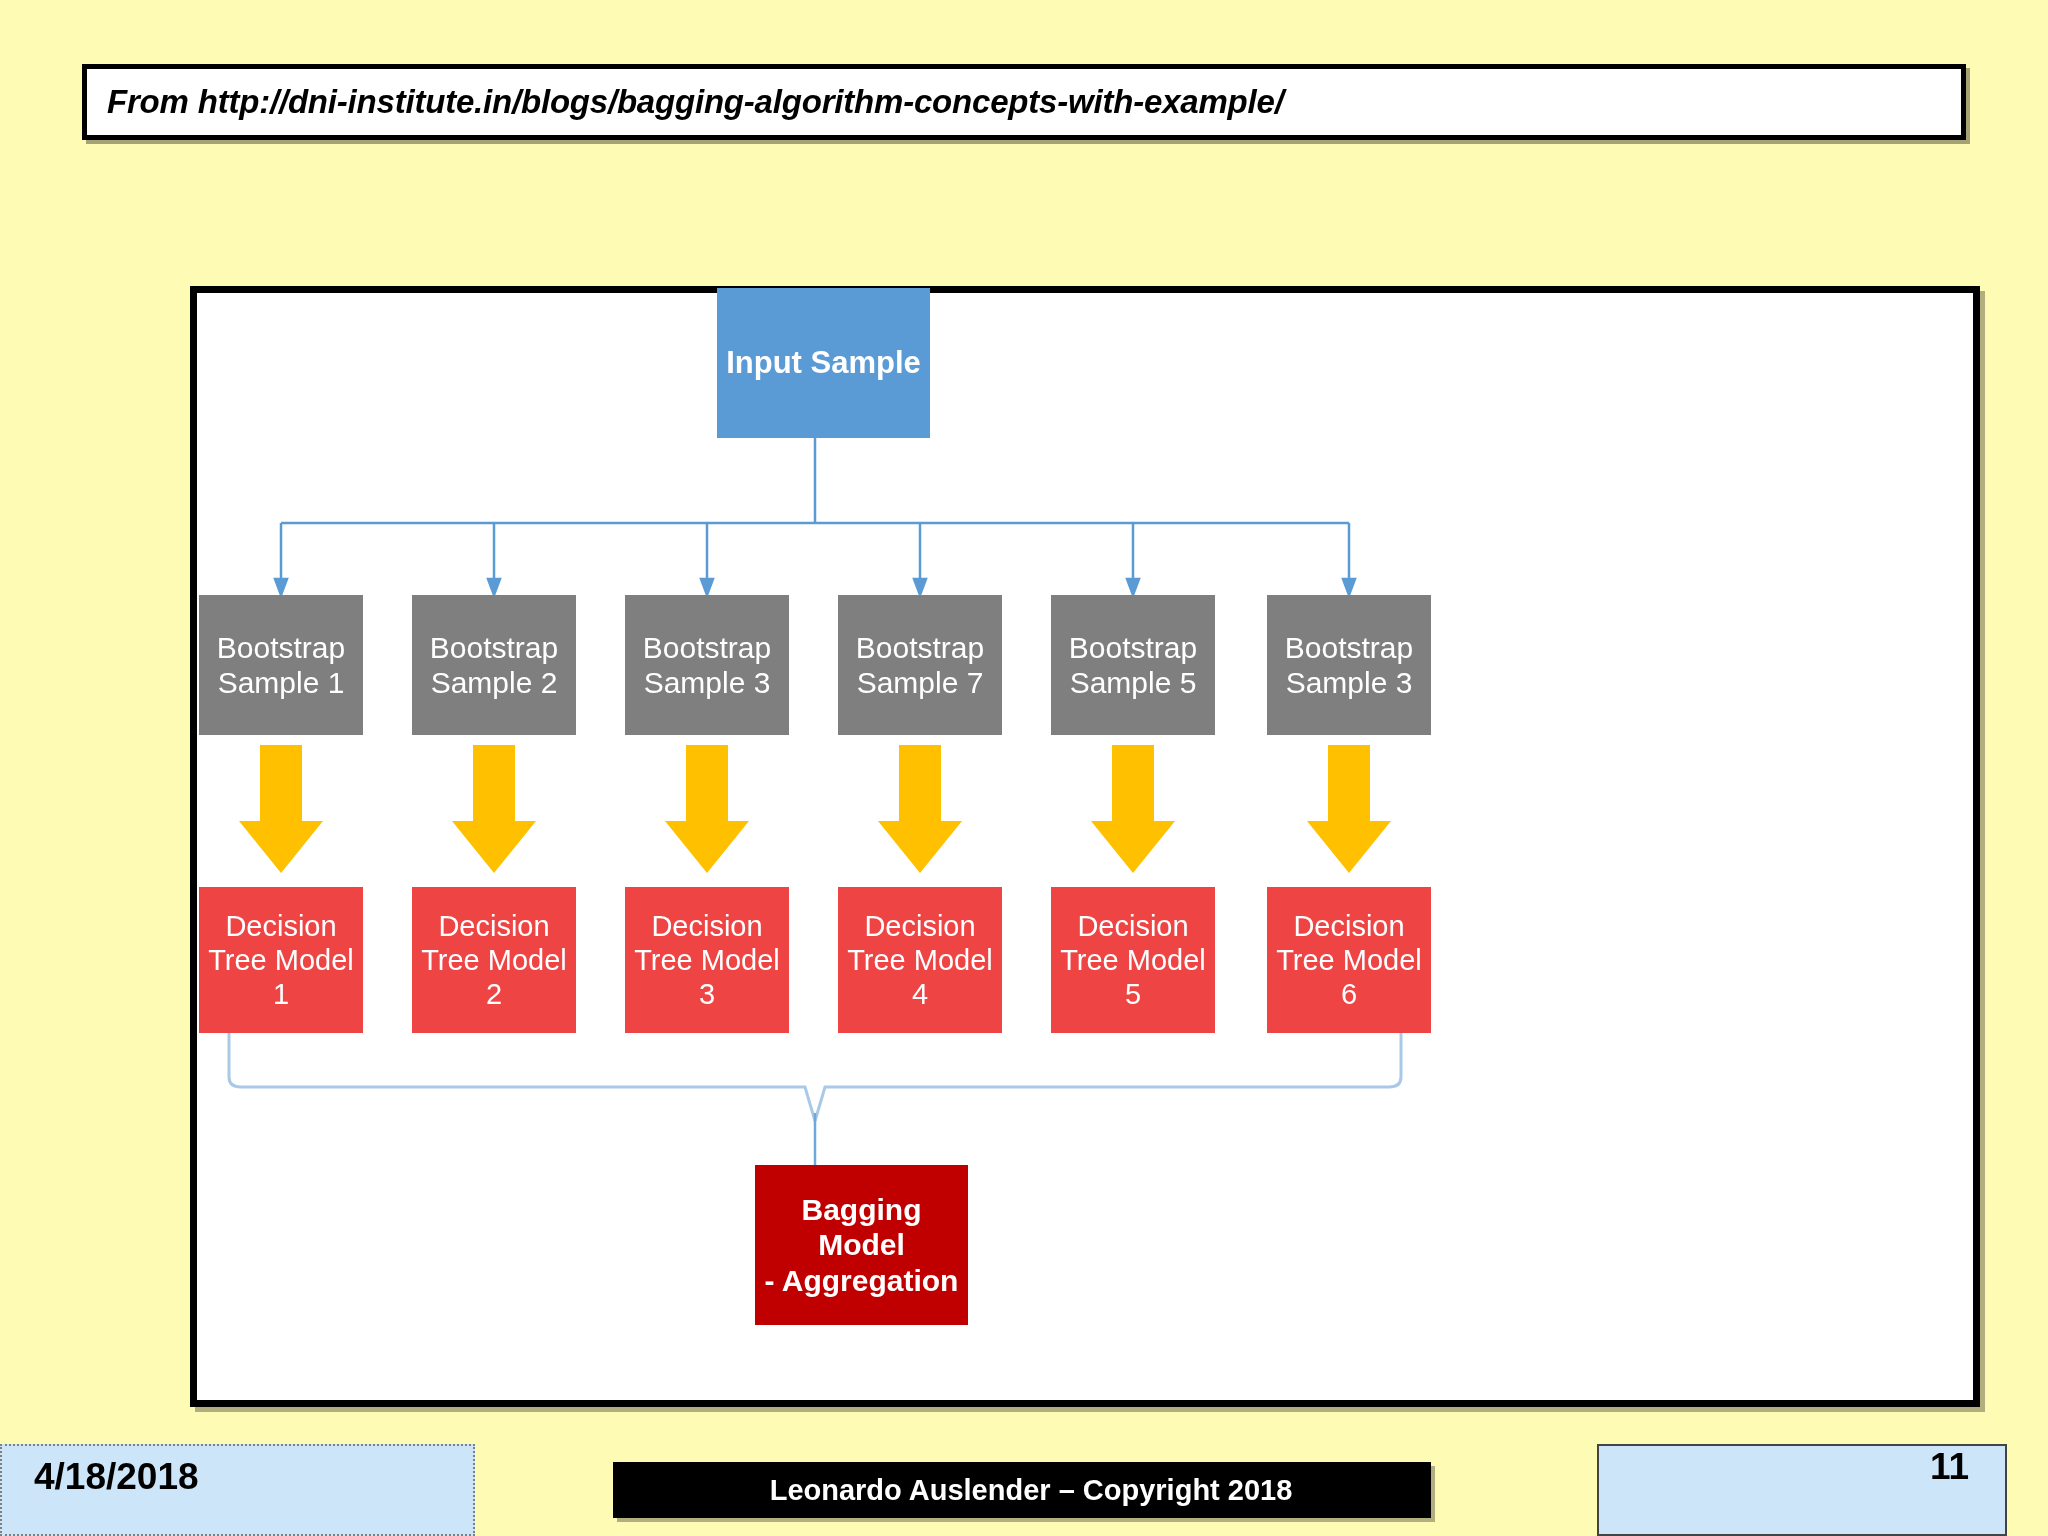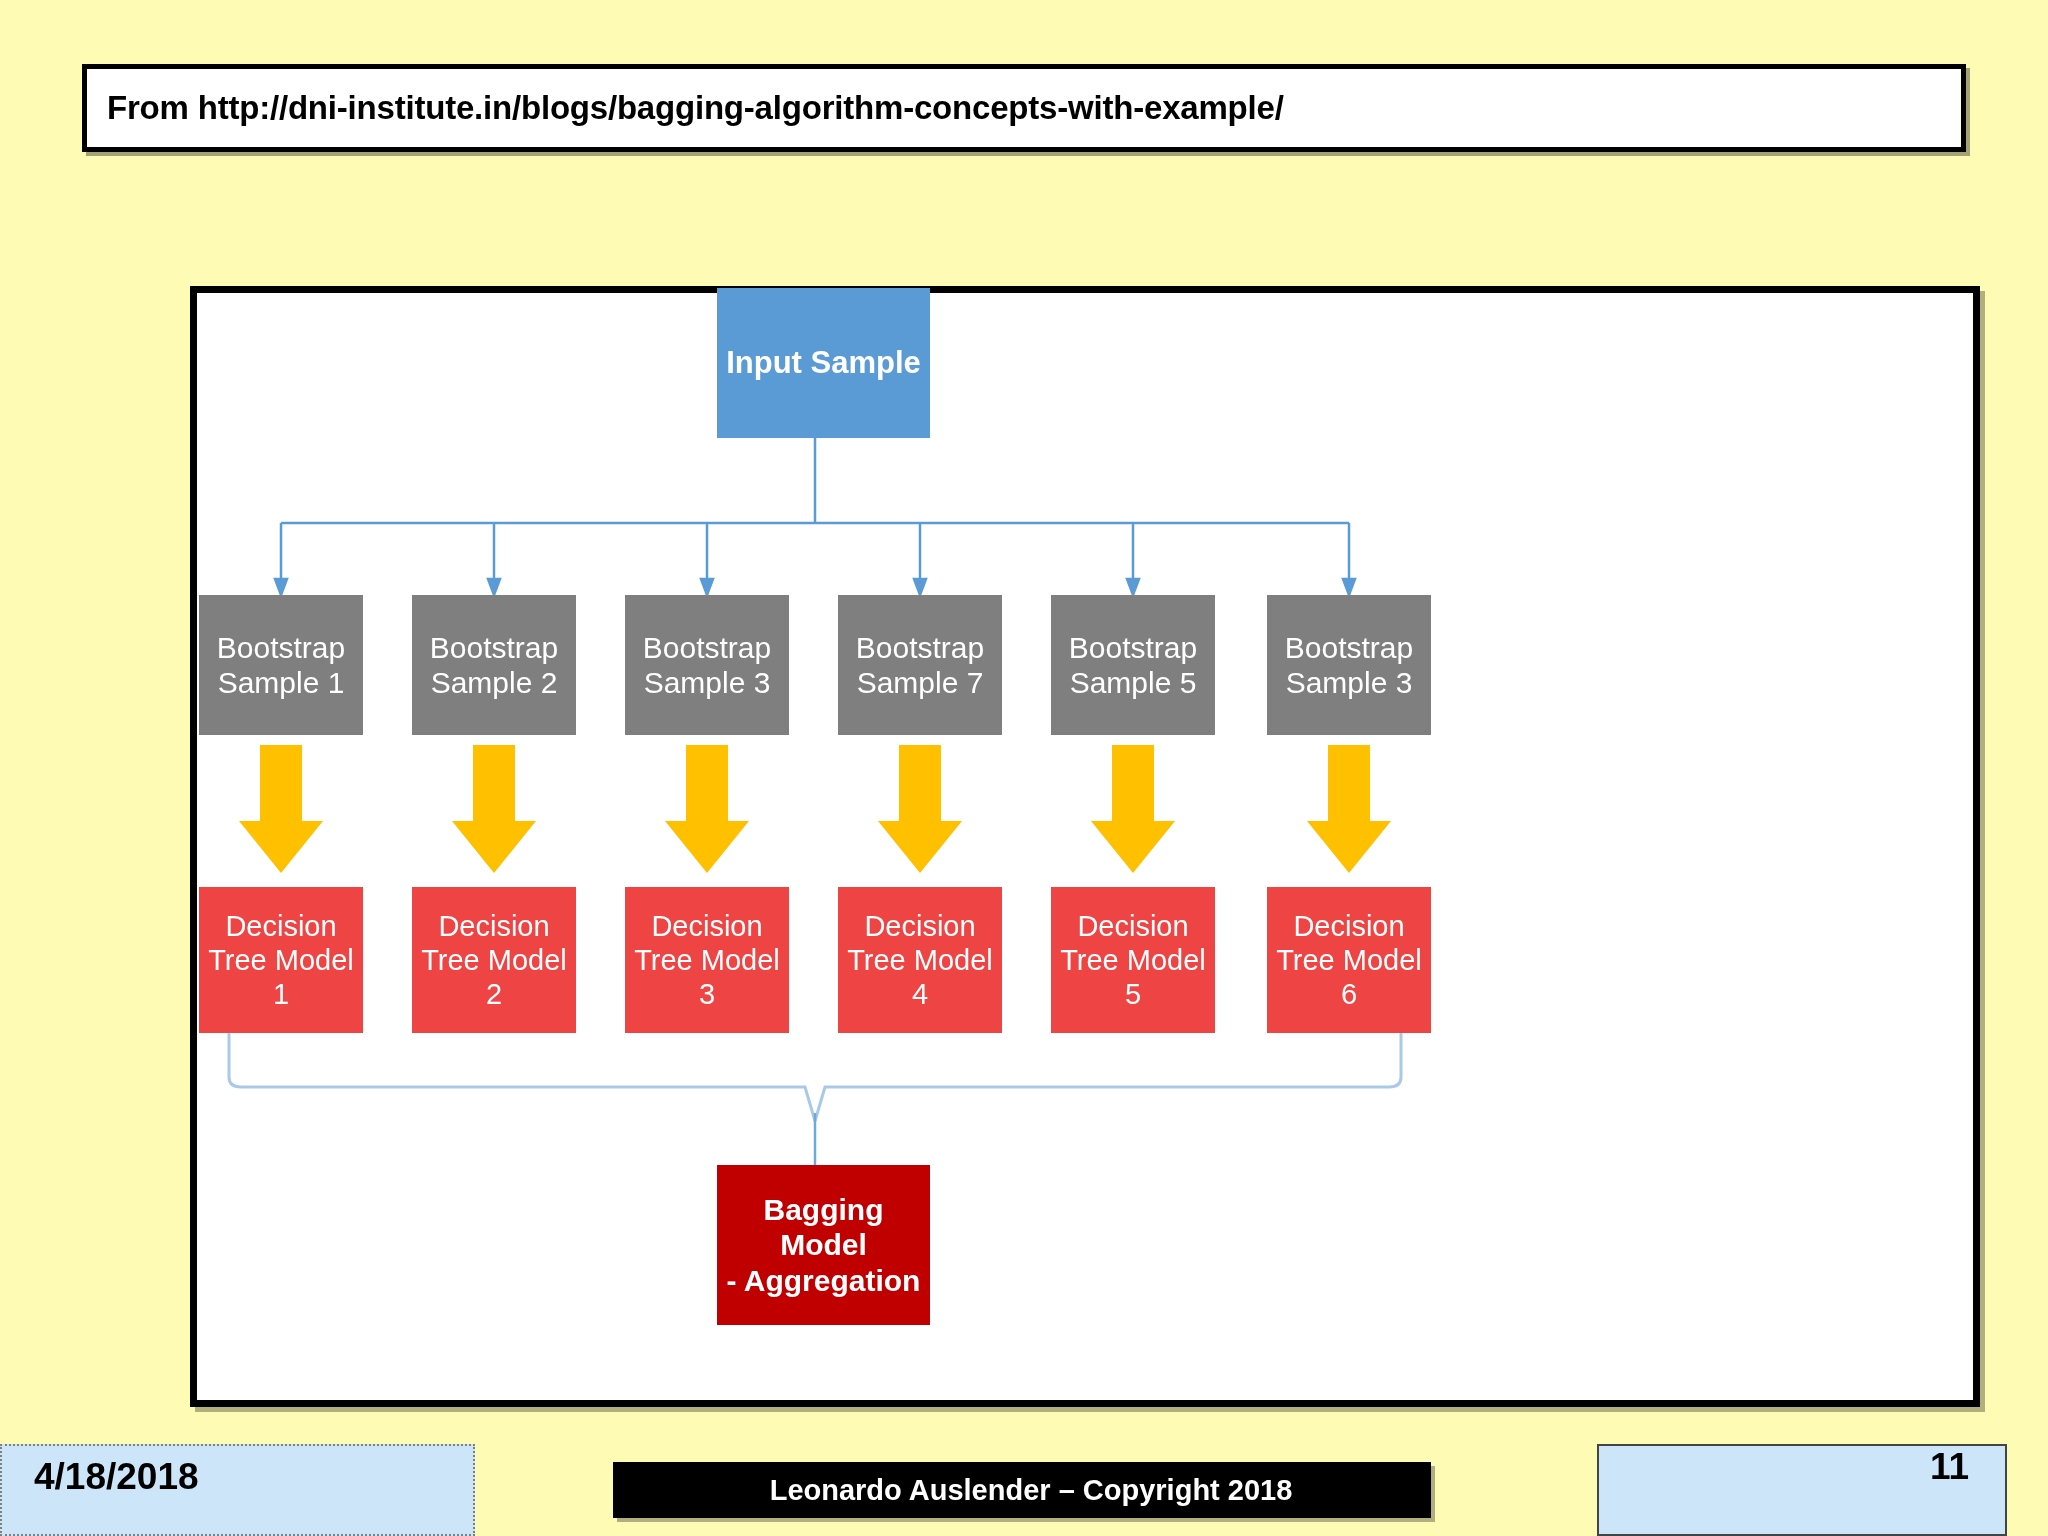--- a/index.html
+++ b/index.html
@@ -14,27 +14,28 @@
     overflow: hidden;
     position: relative;
   }
 
   
   .source-bar {
     position: absolute;
     left: 82px;
     top: 64px;
     width: 1884px;
-    height: 88px;
+    height: 76px;
     background: #FFFFFF;
     border: 5px solid #000000;
     box-sizing: border-box;
     display: flex;
     align-items: center;
     box-shadow: 4px 4px 0 rgba(0,0,0,0.35);
+    font-style: italic;
   }
   .source-bar .source-text {
     font-size: 33px;
     font-weight: bold;
     color: #000000;
     letter-spacing: -0.2px;
     padding-left: 20px;
     white-space: nowrap;
   }
 
@@ -85,20 +86,21 @@
   }
   .node-tree {
     background: #ef4444;
     font-size: 29px;
     font-weight: normal;
   }
   .node-bagging {
     background: #C00000;
     font-size: 30px;
     font-weight: bold;
+    margin-left: 38px;
   }
   .node .line { display: block; }
 
   
   .footer-date {
     position: absolute;
     left: 0px;
     top: 1444px;
     width: 475px;
     height: 92px;

